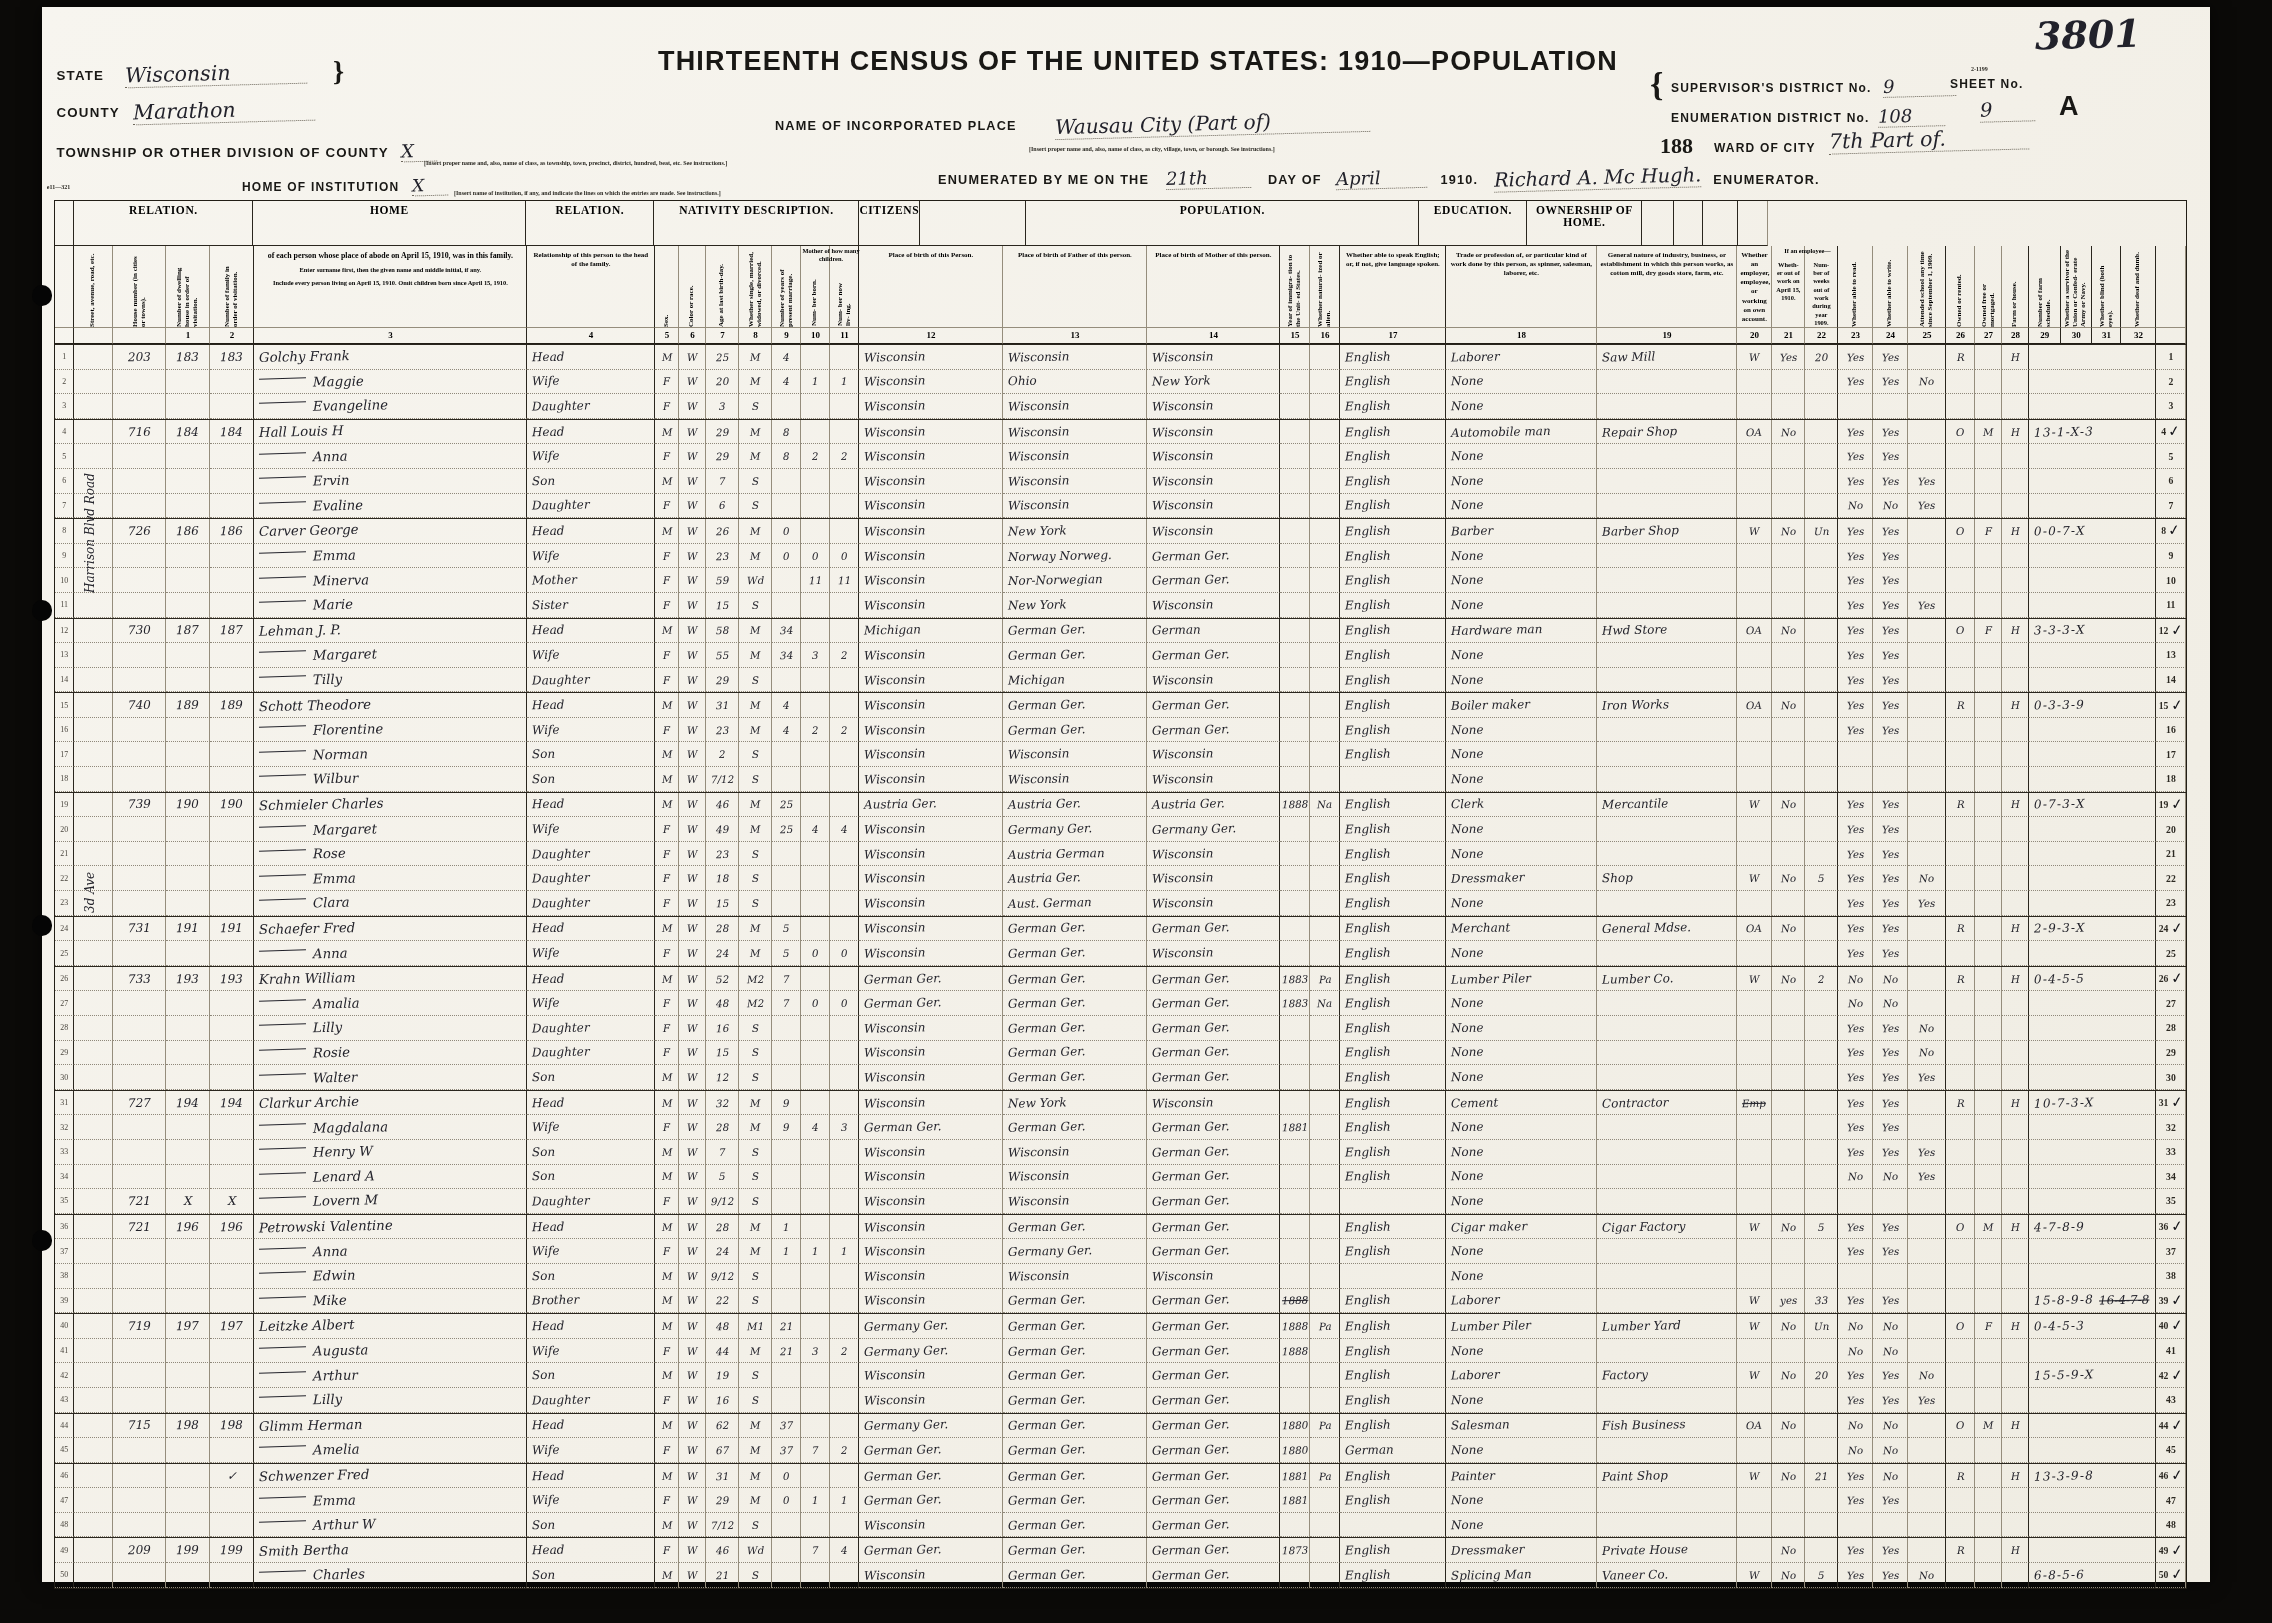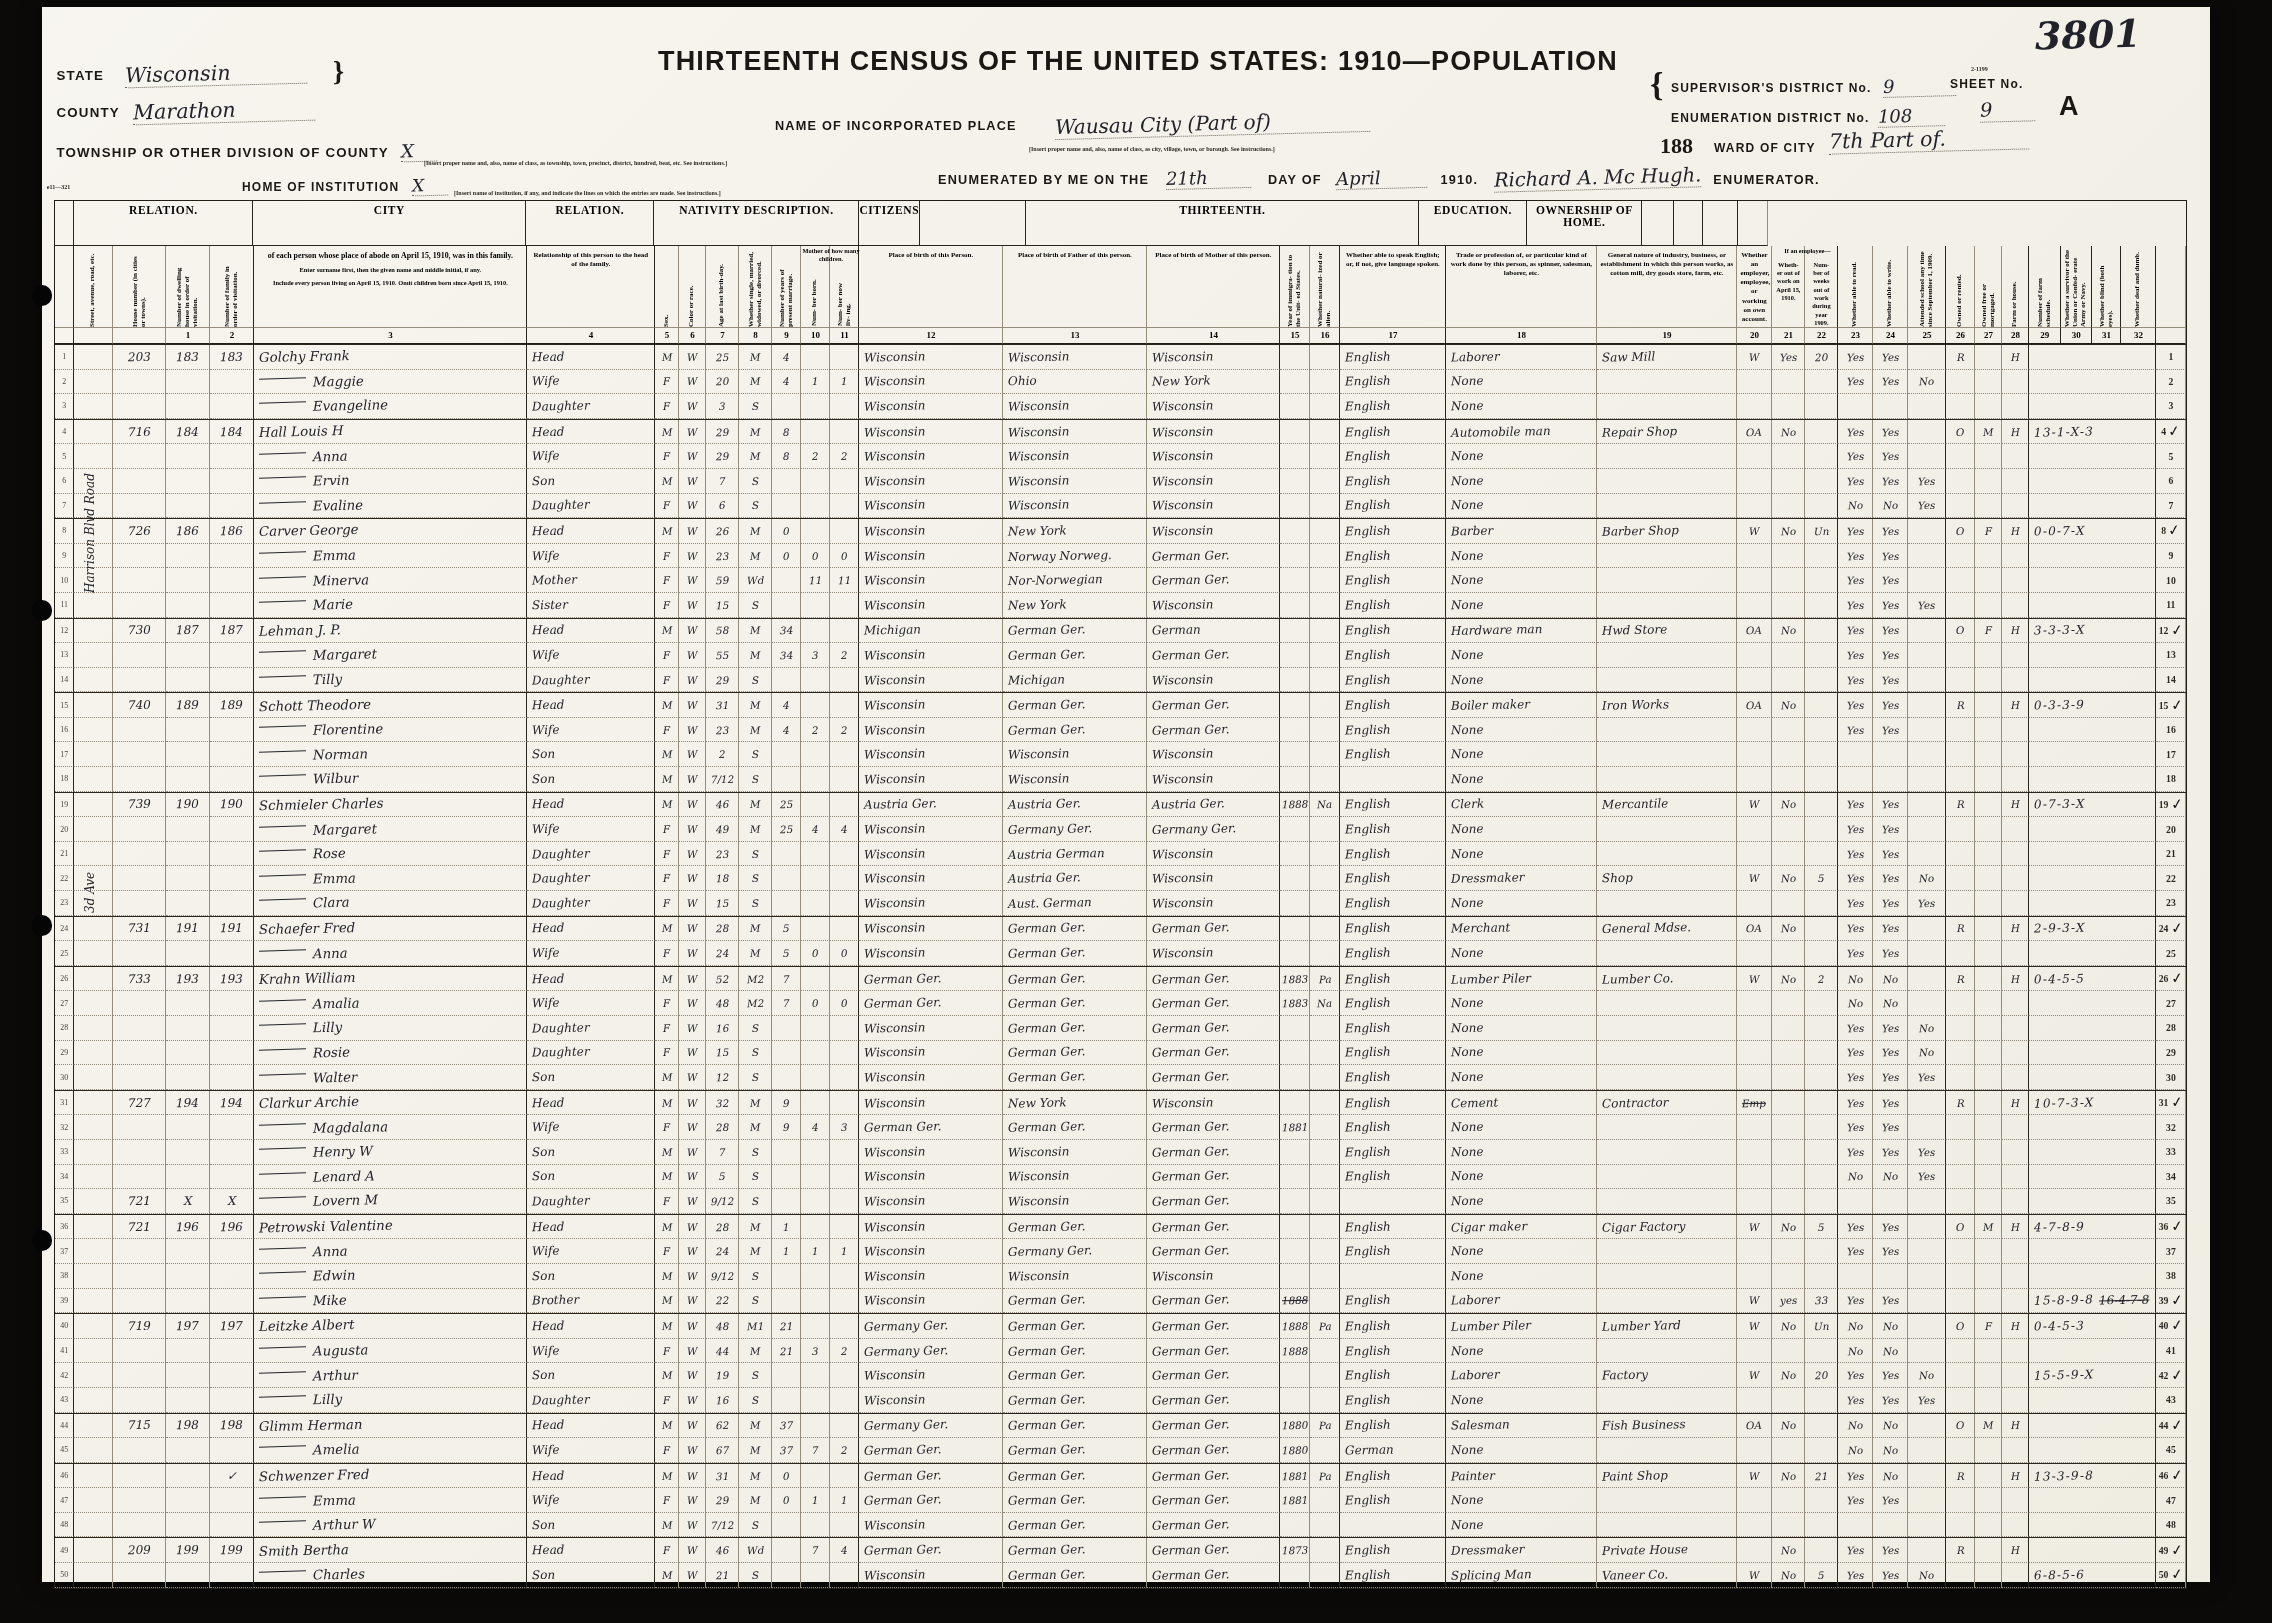--- a/index.html
+++ b/index.html
@@ -122,34 +122,34 @@
     </div>
 
     <div class="tablewrap">
       <div id="census-table">
           <div class="trow hband band1">
             <div class="cell thick" style="width: 19.4px; height: 45px;"></div>
             <div class="cell thick" style="width: 179px; height: 45px;">
               <div class="gtitle">RELATION.</div>
             </div>
             <div class="cell thick" style="width: 273px; height: 45px;">
-              <div class="gtitle">CITY</div>
+              <div class="gtitle">HOME</div>
             </div>
             <div class="cell thick" style="width: 128px; height: 45px;">
               <div class="gtitle">RELATION.</div>
             </div>
             <div class="cell thick" style="width: 205px; height: 45px;">
               <div class="gtitle">NATIVITY DESCRIPTION.</div>
             </div>
             <div class="cell thick" style="width: 61px; height: 45px;">
               <div class="gtitle">CITIZENSHIP.</div>
             </div>
             <div class="cell thick" style="width: 106px; height: 45px;"></div>
             <div class="cell thick" style="width: 393px; height: 45px;">
-              <div class="gtitle">THIRTEENTH.</div>
+              <div class="gtitle">POPULATION.</div>
             </div>
             <div class="cell thick" style="width: 108px; height: 45px;">
               <div class="gtitle">EDUCATION.</div>
             </div>
             <div class="cell thick" style="width: 115px; height: 45px;">
               <div class="gtitle">OWNERSHIP OF HOME.</div>
             </div>
             <div class="cell thick" style="width: 31.5px; height: 45px;"></div>
             <div class="cell thick" style="width: 29px; height: 45px;"></div>
             <div class="cell thick" style="width: 35px; height: 45px;"></div>

